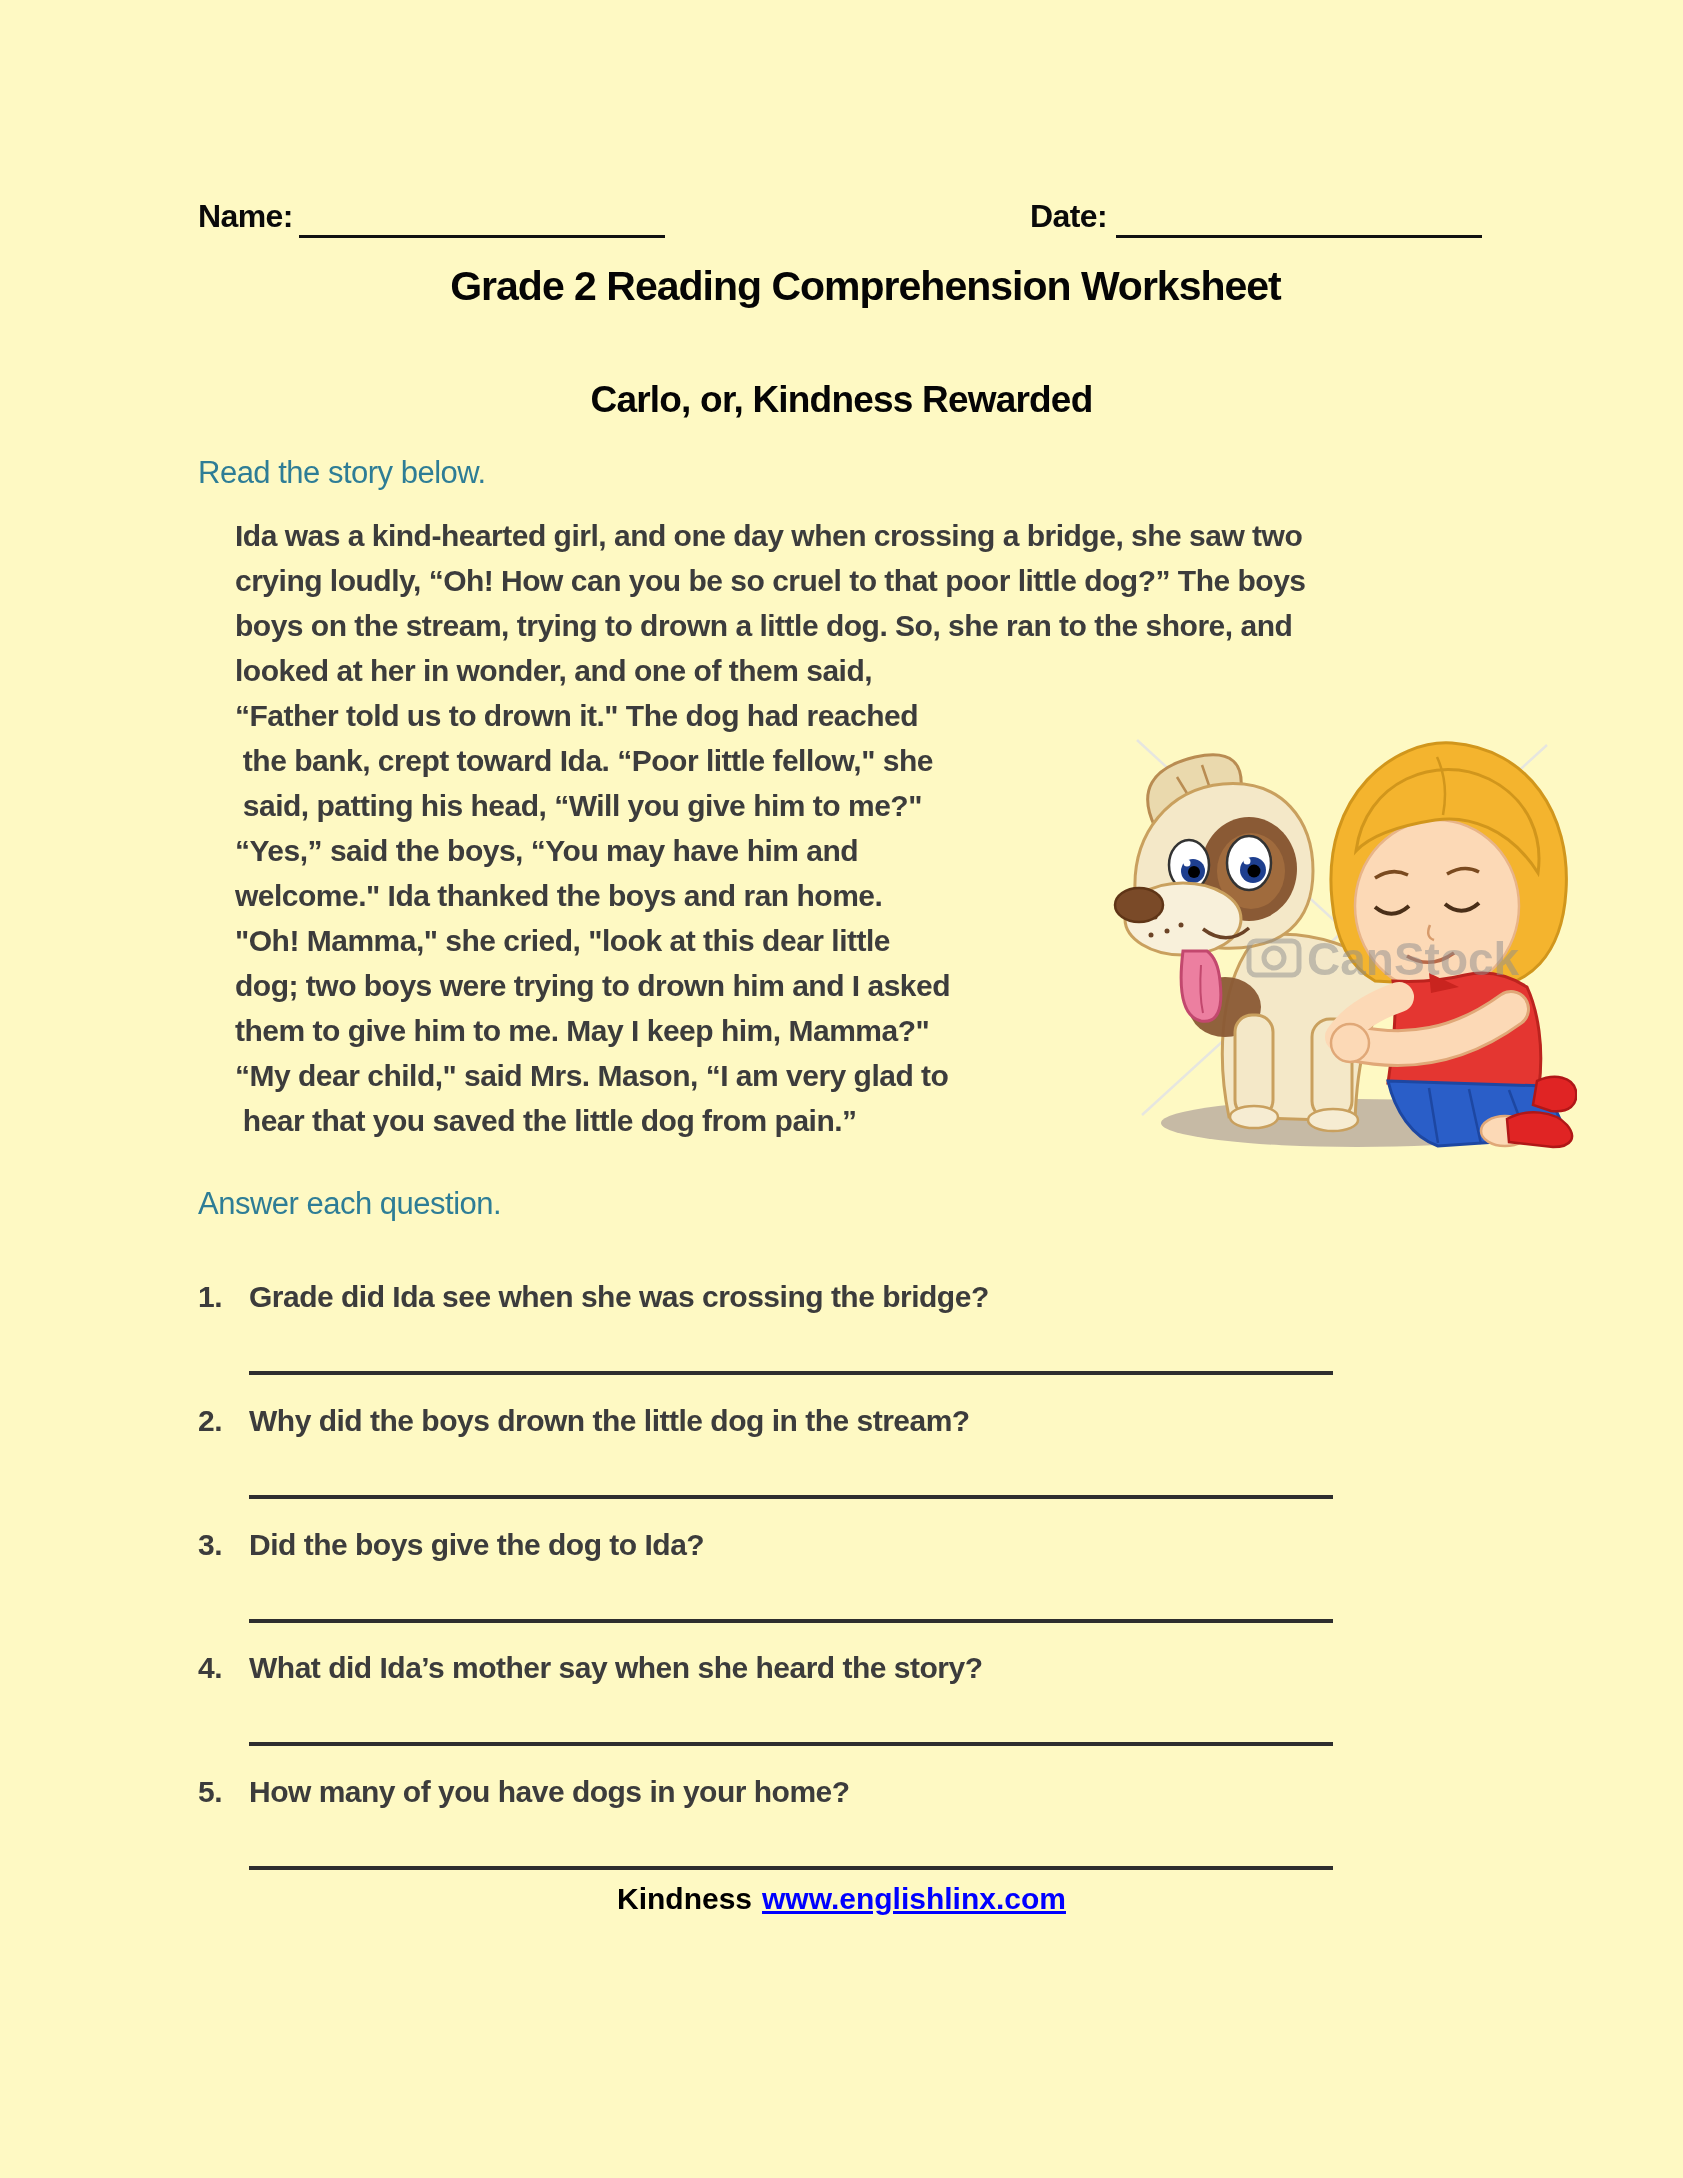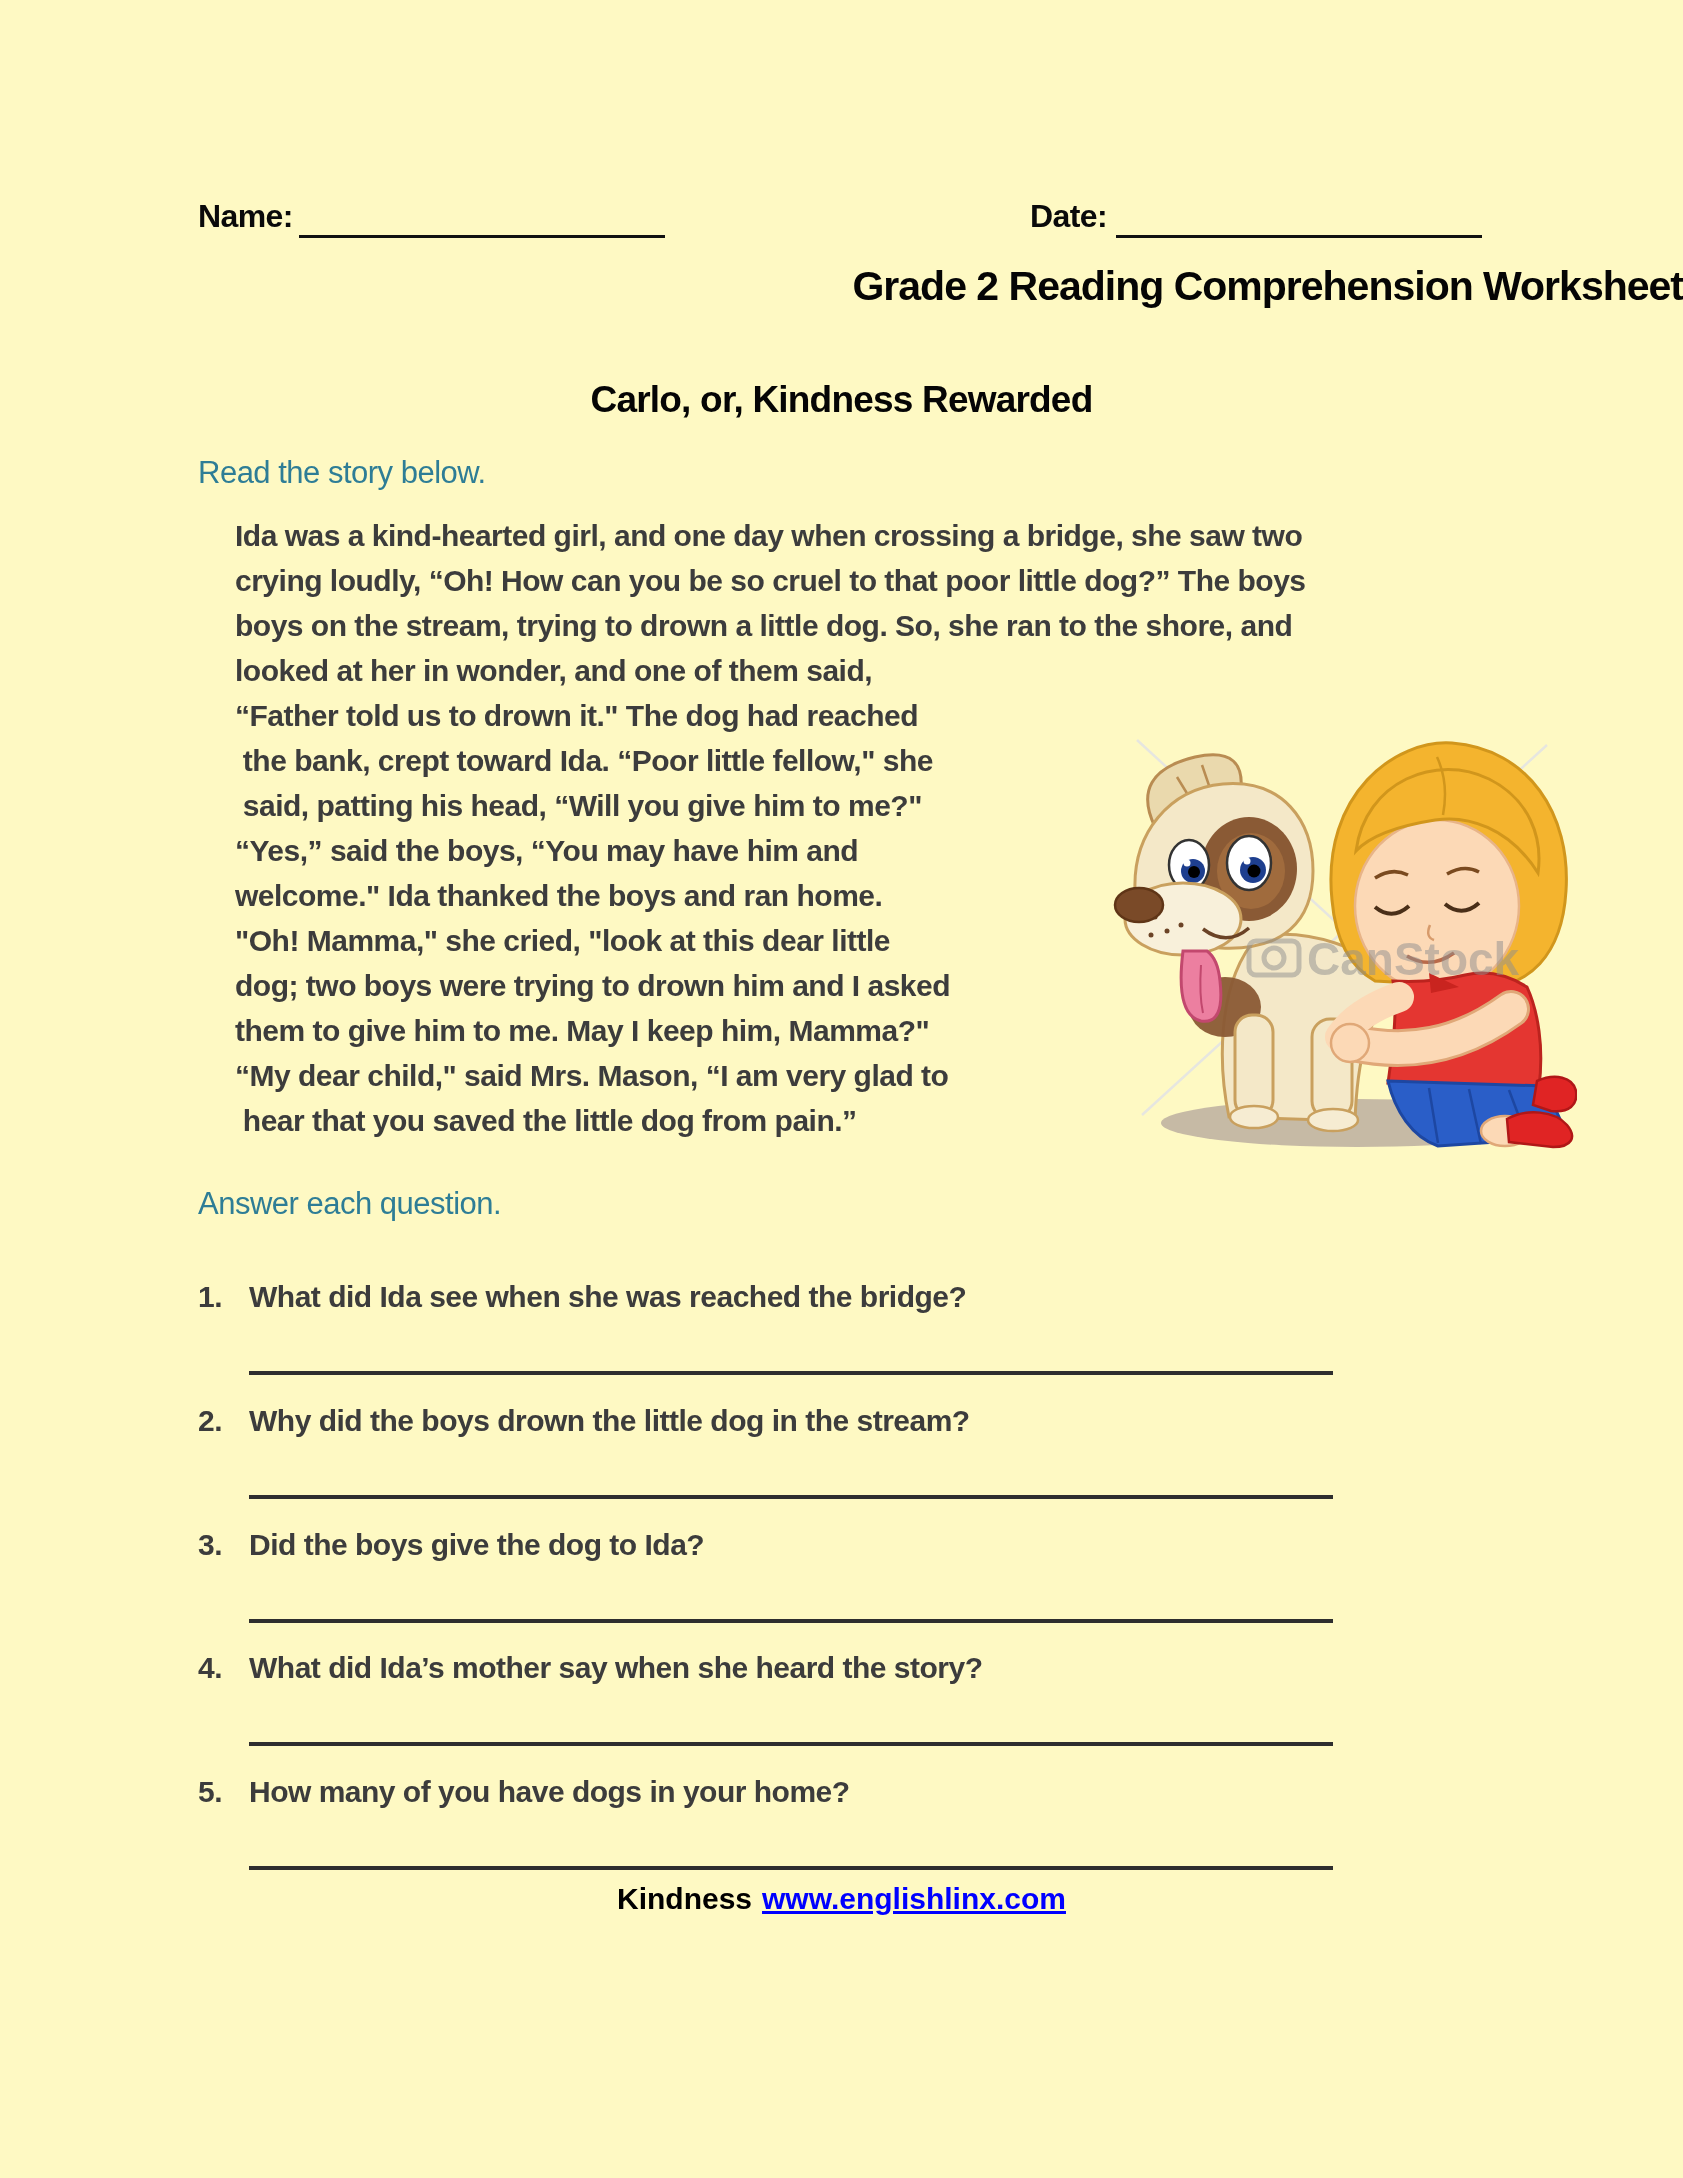--- a/index.html
+++ b/index.html
@@ -10,21 +10,21 @@
     position:relative;
   }
   .page { position:absolute; inset:0; background:#fef9c3; overflow:hidden; }
 
   .cond { font-weight:700; letter-spacing:-0.6px; }
 
   .hdr-label { position:absolute; font-size:32px; font-weight:700; color:#0a0a0a; white-space:pre; }
   .hdr-line  { position:absolute; height:30px; border-bottom:3px solid #111; }
 
   .title {
-    position:absolute; left:0; right:0; text-align:right;
+    position:absolute; left:0; right:0; text-align:center;
     font-size:41px; font-weight:700; color:#050505; letter-spacing:-1px;margin-left:48px;
   }
   .subtitle {
     position:absolute; left:0; right:0; text-align:center;
     font-size:37px; font-weight:700; color:#050505; letter-spacing:-0.8px;
   }
   .teal-head {
     position:absolute; left:198px;
     font-size:31px; font-weight:400; color:#2E7D96; letter-spacing:-0.5px;
   }
@@ -178,21 +178,21 @@
     <g opacity="0.5">
       <rect x="142" y="256" width="50" height="34" rx="7" fill="none" stroke="#8f8f8f" stroke-width="5"></rect>
       <circle cx="167" cy="273" r="10" fill="none" stroke="#8f8f8f" stroke-width="5"></circle>
       <text x="200" y="290" font-size="46" font-weight="bold" fill="#8f8f8f" font-family="Liberation Sans, sans-serif">CanStock</text>
     </g>
   </svg>
 
   <div class="teal-head" style="top:1186px;">Answer each question.</div>
 
   <div class="q-num" style="top:1280px;">1.</div>
-  <div class="q-text" style="top:1280px;">What did Ida see when she was reached the bridge?</div>
+  <div class="q-text" style="top:1280px;">Grade did Ida see when she was crossing the bridge?</div>
   <div class="answer-line" style="top:1371px;"></div>
 
   <div class="q-num" style="top:1404px;">2.</div>
   <div class="q-text" style="top:1404px;">Why did the boys drown the little dog in the stream?</div>
   <div class="answer-line" style="top:1495px;"></div>
 
   <div class="q-num" style="top:1528px;">3.</div>
   <div class="q-text" style="top:1528px;">Did the boys give the dog to Ida?</div>
   <div class="answer-line" style="top:1619px;"></div>
 

